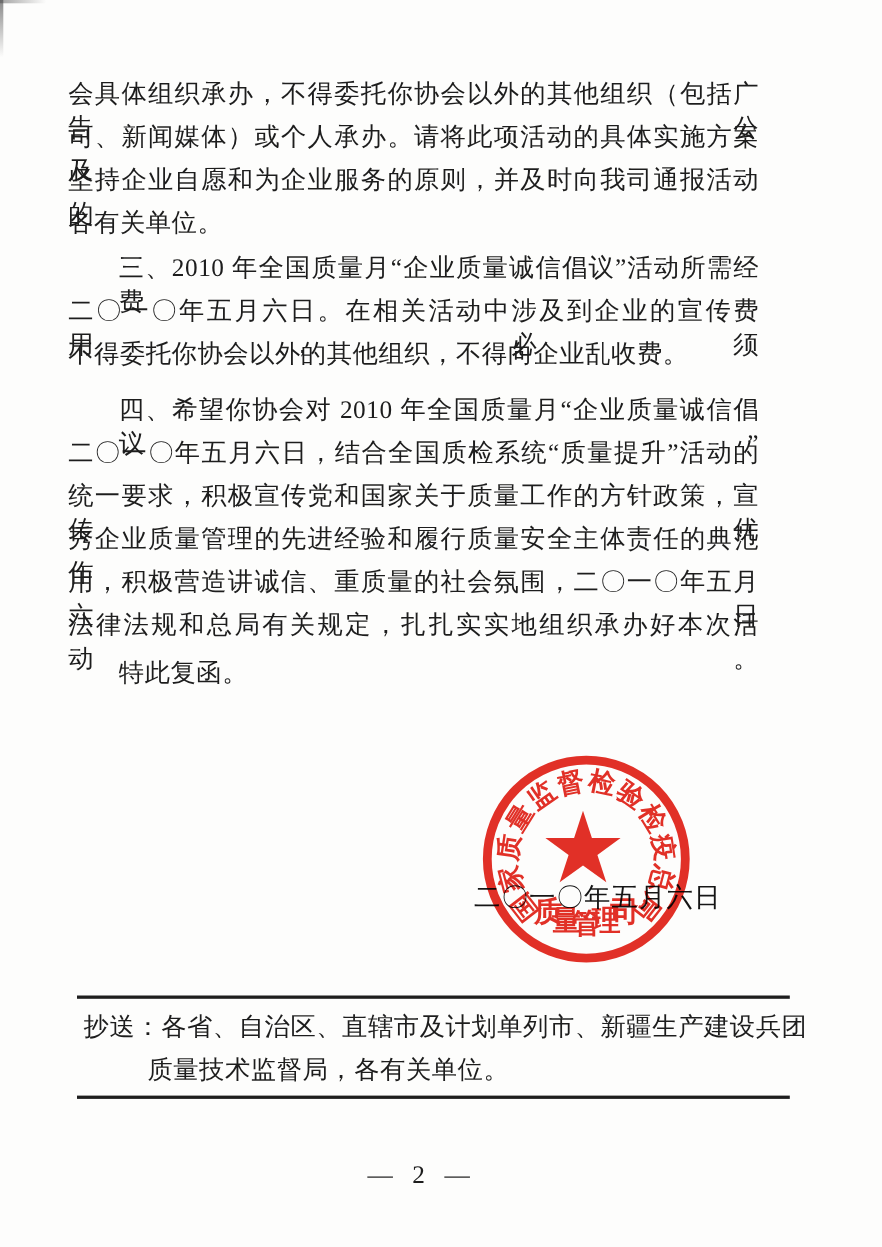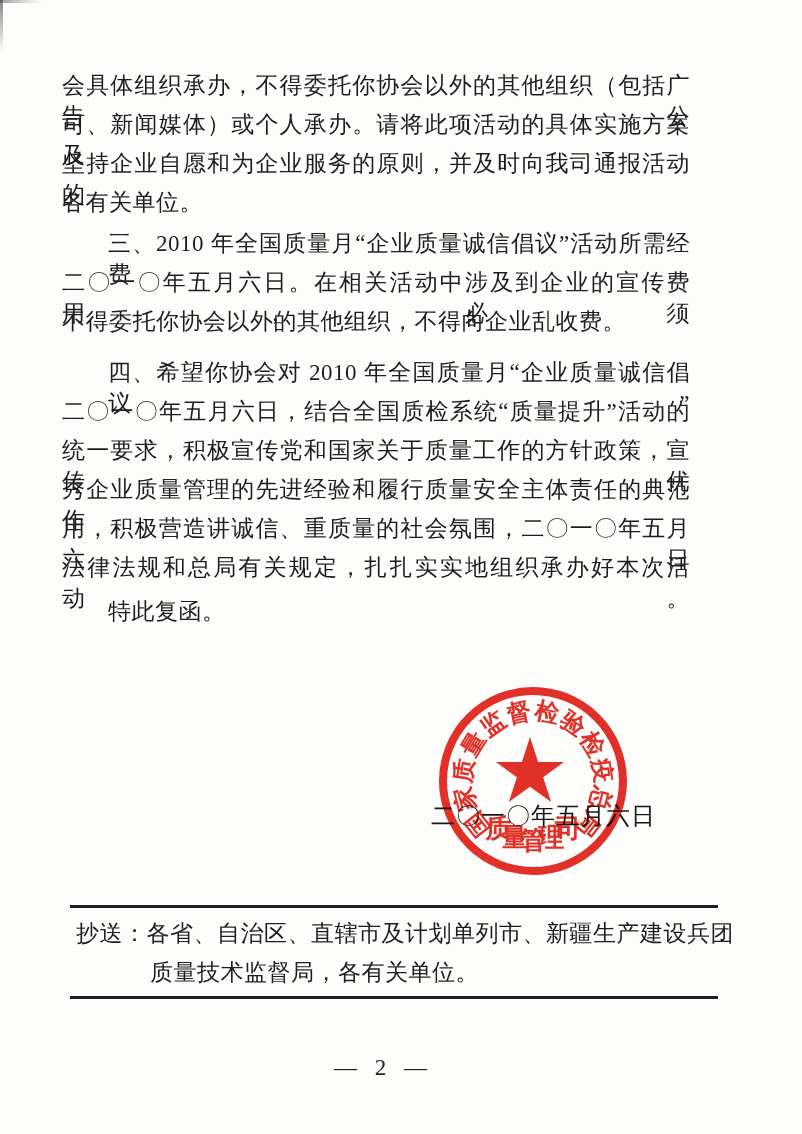--- a/index.html
+++ b/index.html
@@ -50,21 +50,21 @@
 
   
   .rule{position:absolute;left:70px;width:648px;height:3px;background:#1e1e1e;}
   .rule-top{top:905px}
   .rule-bottom{top:996px}
   .cc-line{
     position:absolute;font-size:23px;letter-spacing:.5px;
     line-height:31px;color:#1d1d1d;white-space:nowrap;
   }
   .cc1{left:76px;top:918px;}
-  .cc2{left:150px;top:957px;}
+  .cc2{left:134px;top:957px;}
 
   .page-num{
     position:absolute;left:0;top:1055px;width:762px;text-align:center;
     font-size:23px;color:#1d1d1d;word-spacing:10px;letter-spacing:1px;
   }
 </style>
 </head>
 <body>
 
 <div class="page">

